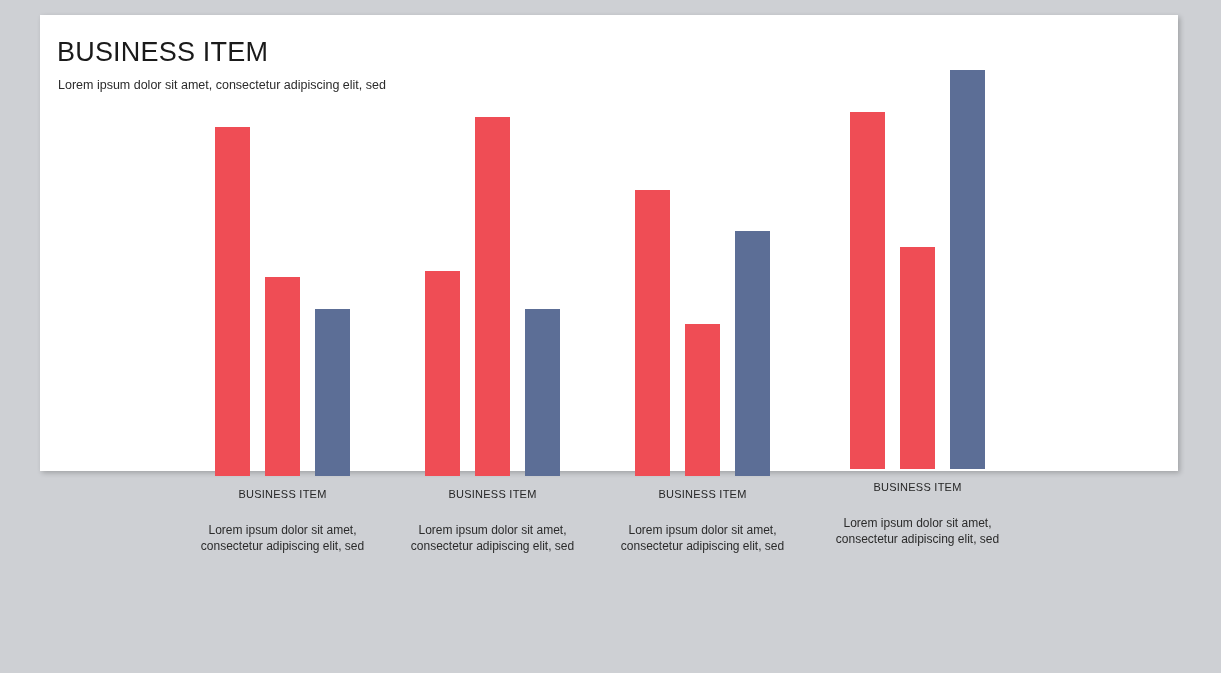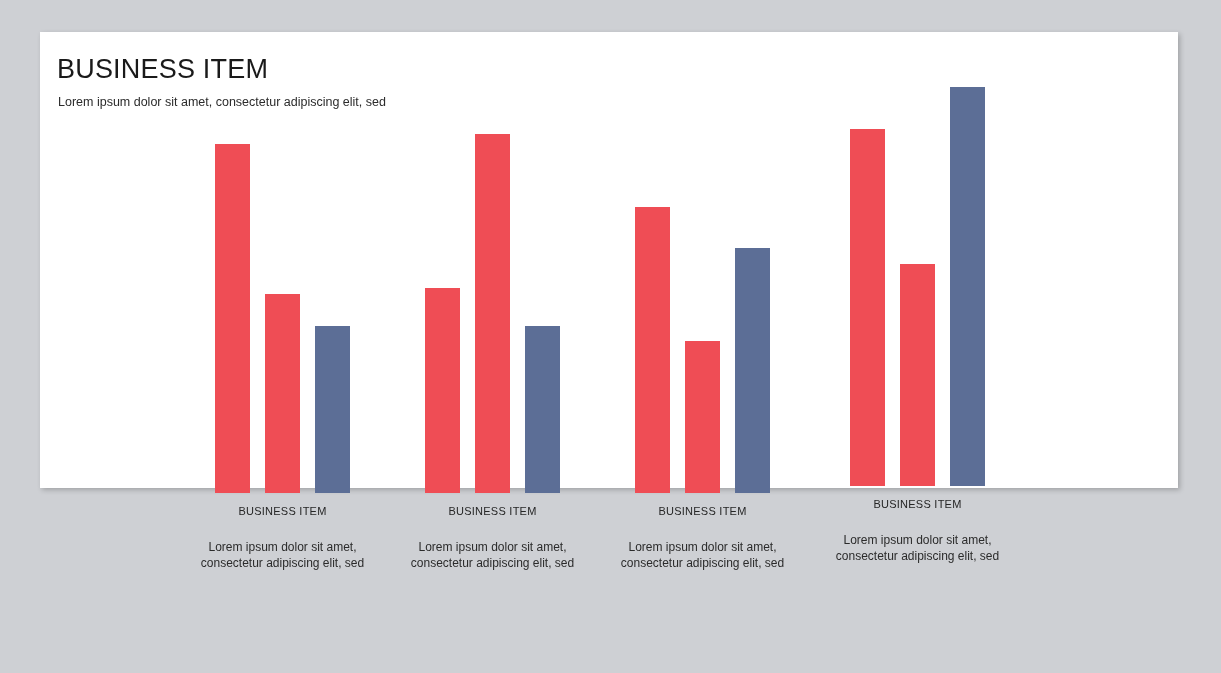--- a/index.html
+++ b/index.html
@@ -10,21 +10,21 @@
     width: 1221px;
     height: 673px;
     background: #ced0d4;
     font-family: "Liberation Sans", sans-serif;
     overflow: hidden;
   }
 
   #slide {
     position: absolute;
     left: 40px;
-    top: 32px;
+    top: 15px;
     width: 1138px;
     height: 456px;
     background: #ffffff;
     box-shadow: 2px 2px 5px rgba(0,0,0,0.22);
   }
 
   #page-title {
     position: absolute;
     left: 17px;
     top: 22px;

